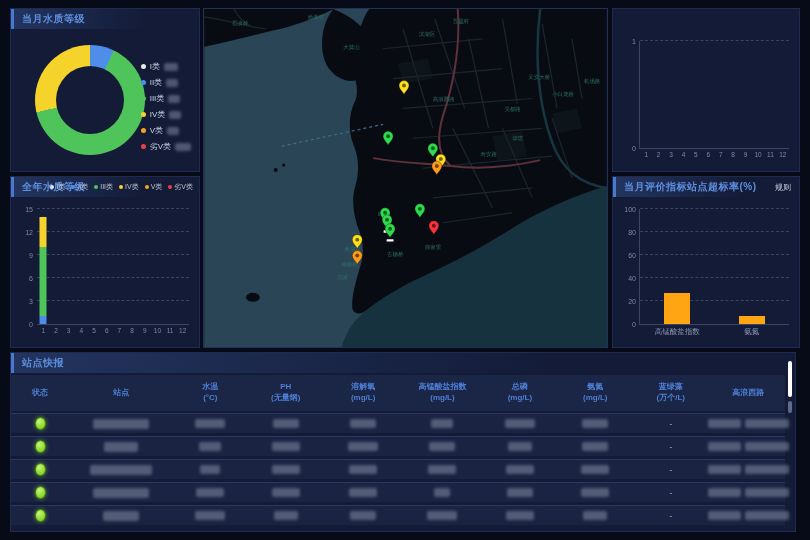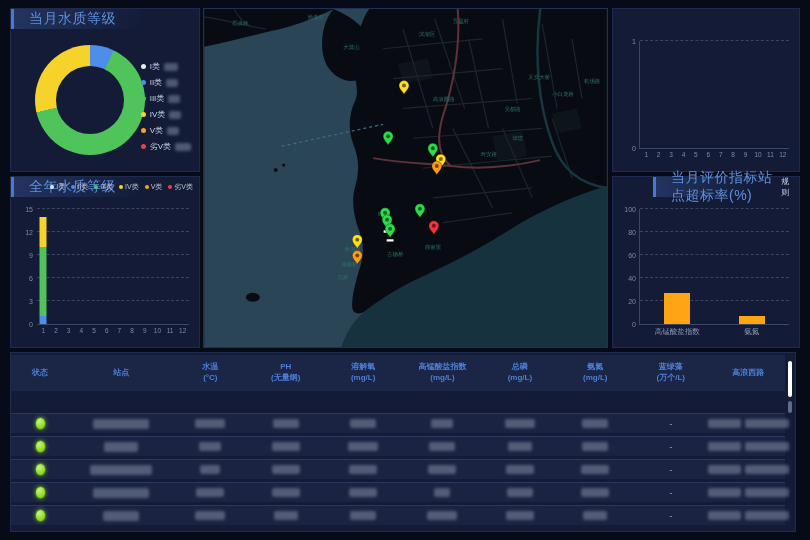--- a/index.html
+++ b/index.html
@@ -3,29 +3,29 @@
 <meta charset="utf-8">
 <style>
   html,body{margin:0;padding:0;background:#000;}
   *{box-sizing:border-box;}
   body{font-family:"Liberation Sans","DejaVu Sans",sans-serif;}
   .stage{position:relative;width:810px;height:540px;background:#070B18;overflow:hidden;}
   .panel{position:absolute;background:#131B36;border:1px solid #1E2A4E;}
   .phead{position:relative;height:20px;display:flex;align-items:center;padding-left:8px;
     border-left:3px solid #4679D2;
     background:linear-gradient(90deg,rgba(70,110,190,.30),rgba(20,32,64,.05) 70%);}
-  .ptitle{font-size:14px;font-weight:400;color:#5E8FE0;letter-spacing:.5px;margin-left:7px;}
+  .ptitle{font-size:10px;font-weight:700;color:#5E8FE0;letter-spacing:.5px;}
   .rule-link{margin-left:auto;margin-right:8px;font-size:8px;color:#C7D1E4;cursor:pointer;}
 
   
   #p-month-grade{left:10px;top:8px;width:190px;height:164px;}
   #p-year-grade {left:10px;top:176px;width:190px;height:172px;}
   #p-map        {left:203px;top:8px;width:405px;height:340px;background:#080C12;border-color:#223059;}
   #p-year-exceed{left:612px;top:8px;width:188px;height:164px;}
-  #p-month-rate {left:612px;top:176px;width:188px;height:172px;padding-left:40px;}
+  #p-month-rate {left:612px;top:176px;width:188px;height:172px;}
   #p-stations   {left:10px;top:352px;width:786px;height:180px;}
 
   
   .donut-wrap{position:absolute;left:0;top:20px;right:0;bottom:0;}
   .donut{position:absolute;left:24px;top:16px;width:110px;height:110px;border-radius:50%;}
   .donut::after{content:"";position:absolute;inset:21px;border-radius:50%;background:#131B36;}
   .donut-legend{position:absolute;right:8px;top:32px;list-style:none;margin:0;padding:0;}
   .donut-legend li{display:flex;align-items:center;margin-bottom:5px;cursor:pointer;}
   .dot{width:5px;height:5px;border-radius:50%;margin-right:4px;flex:none;}
   .leg-label{font-size:8px;color:#C8D2E8;margin-right:4px;}
@@ -344,20 +344,23 @@
             <div style="flex: 27 1 0%; background: rgb(255, 164, 18);"></div>
           </div>
           <div class="bar" style="left: 75%; width: 26px; height: 7%;">
             <div style="flex: 7 1 0%; background: rgb(255, 164, 18);"></div>
           </div>
         </div>
     </div>
   </section>
 
   <section class="panel" id="p-stations">
+    <div class="phead">
+      <span class="ptitle">站点快报</span>
+    </div>
     <div class="tbl-head" id="tblHead">
         <div class="th">状态</div>
         <div class="th">站点</div>
         <div class="th">水温<br>(°C)</div>
         <div class="th">PH<br>(无量纲)</div>
         <div class="th">溶解氧<br>(mg/L)</div>
         <div class="th">高锰酸盐指数<br>(mg/L)</div>
         <div class="th">总磷<br>(mg/L)</div>
         <div class="th">氨氮<br>(mg/L)</div>
         <div class="th">蓝绿藻<br>(万个/L)</div>

